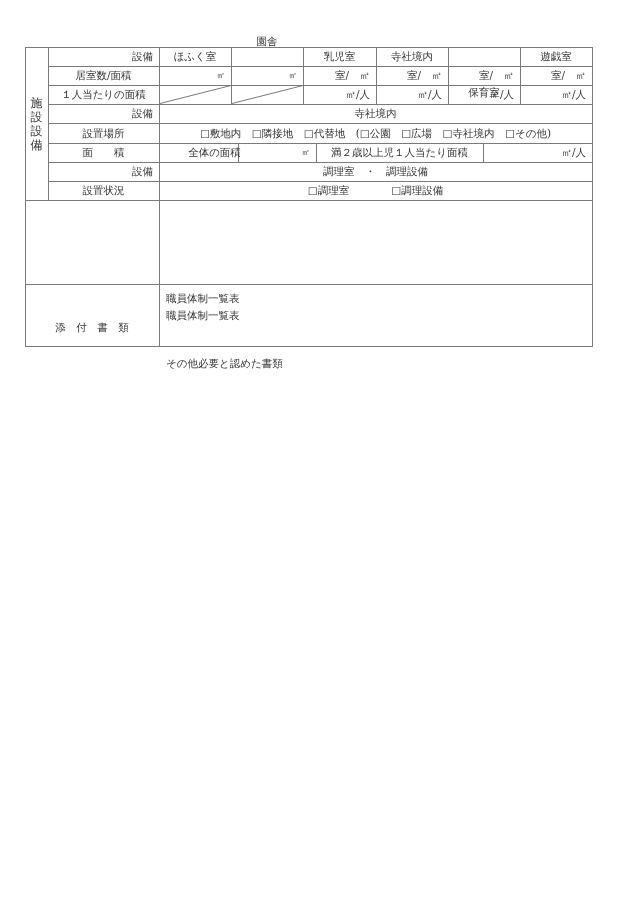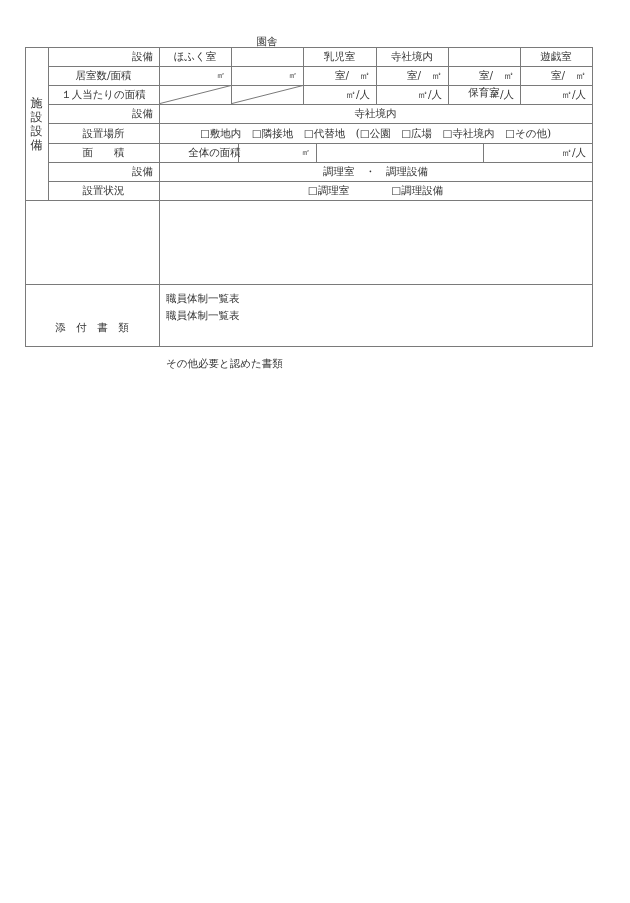--- a/index.html
+++ b/index.html
@@ -84,20 +84,21 @@
 
   <div class="cell r" style="left:48px;top:104px;width:111px;height:19px;">設備</div>
   <div class="cell c" style="left:159px;top:104px;width:433px;height:19px;">寺社境内</div>
 
   <div class="cell c" style="left:48px;top:123px;width:111px;height:20px;">設置場所</div>
   <div class="cell c" style="left:159px;top:123px;width:433px;height:20px;">□敷地内　□隣接地　□代替地　(□公園　□広場　□寺社境内　□その他)</div>
 
   <div class="cell c" style="left:48px;top:143px;width:111px;height:19px;">面　　積</div>
   <div class="cell c" style="left:159px;top:143px;width:79px;height:19px;margin-left:16px;">全体の面積</div>
   <div class="cell r unit" style="left:238px;top:143px;width:78px;height:19px;">㎡</div>
+  <div class="cell c" style="left:316px;top:143px;width:167px;height:19px;">満２歳以上児１人当たり面積</div>
   <div class="cell r" style="left:483px;top:143px;width:109px;height:19px;">㎡/人</div>
 
   <div class="cell r" style="left:48px;top:162px;width:111px;height:19px;">設備</div>
   <div class="cell c" style="left:159px;top:162px;width:433px;height:19px;">調理室　・　調理設備</div>
 
   <div class="cell c" style="left:48px;top:181px;width:111px;height:19px;">設置状況</div>
   <div class="cell c" style="left:159px;top:181px;width:433px;height:19px;">□調理室　　　　□調理設備</div>
 
   <div class="cell" style="left:160px;top:201px;width:432px;height:83px;"></div>
 

